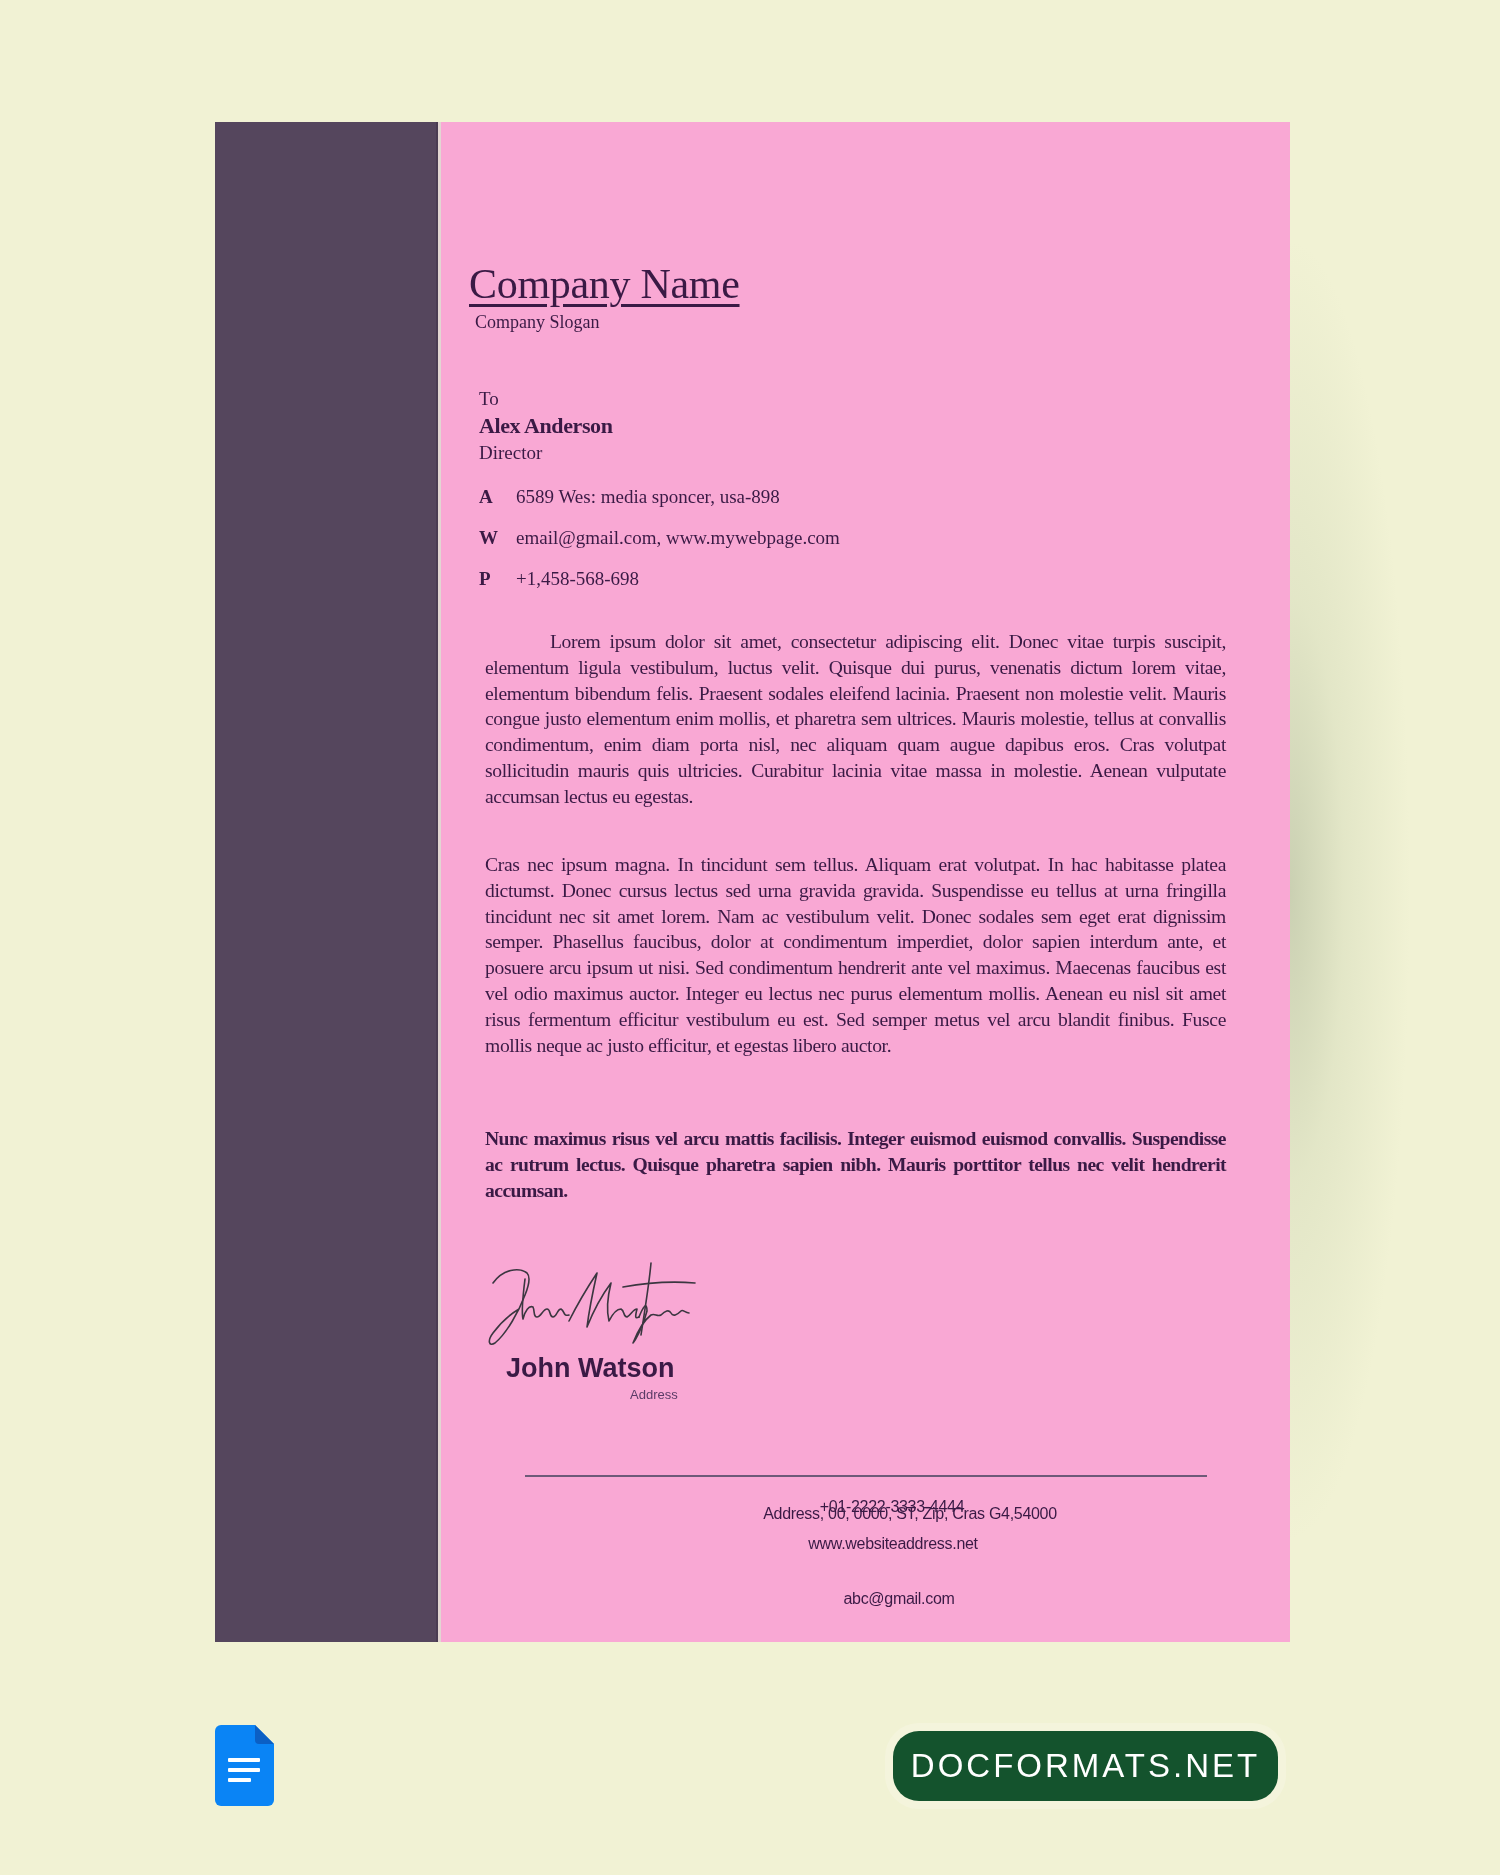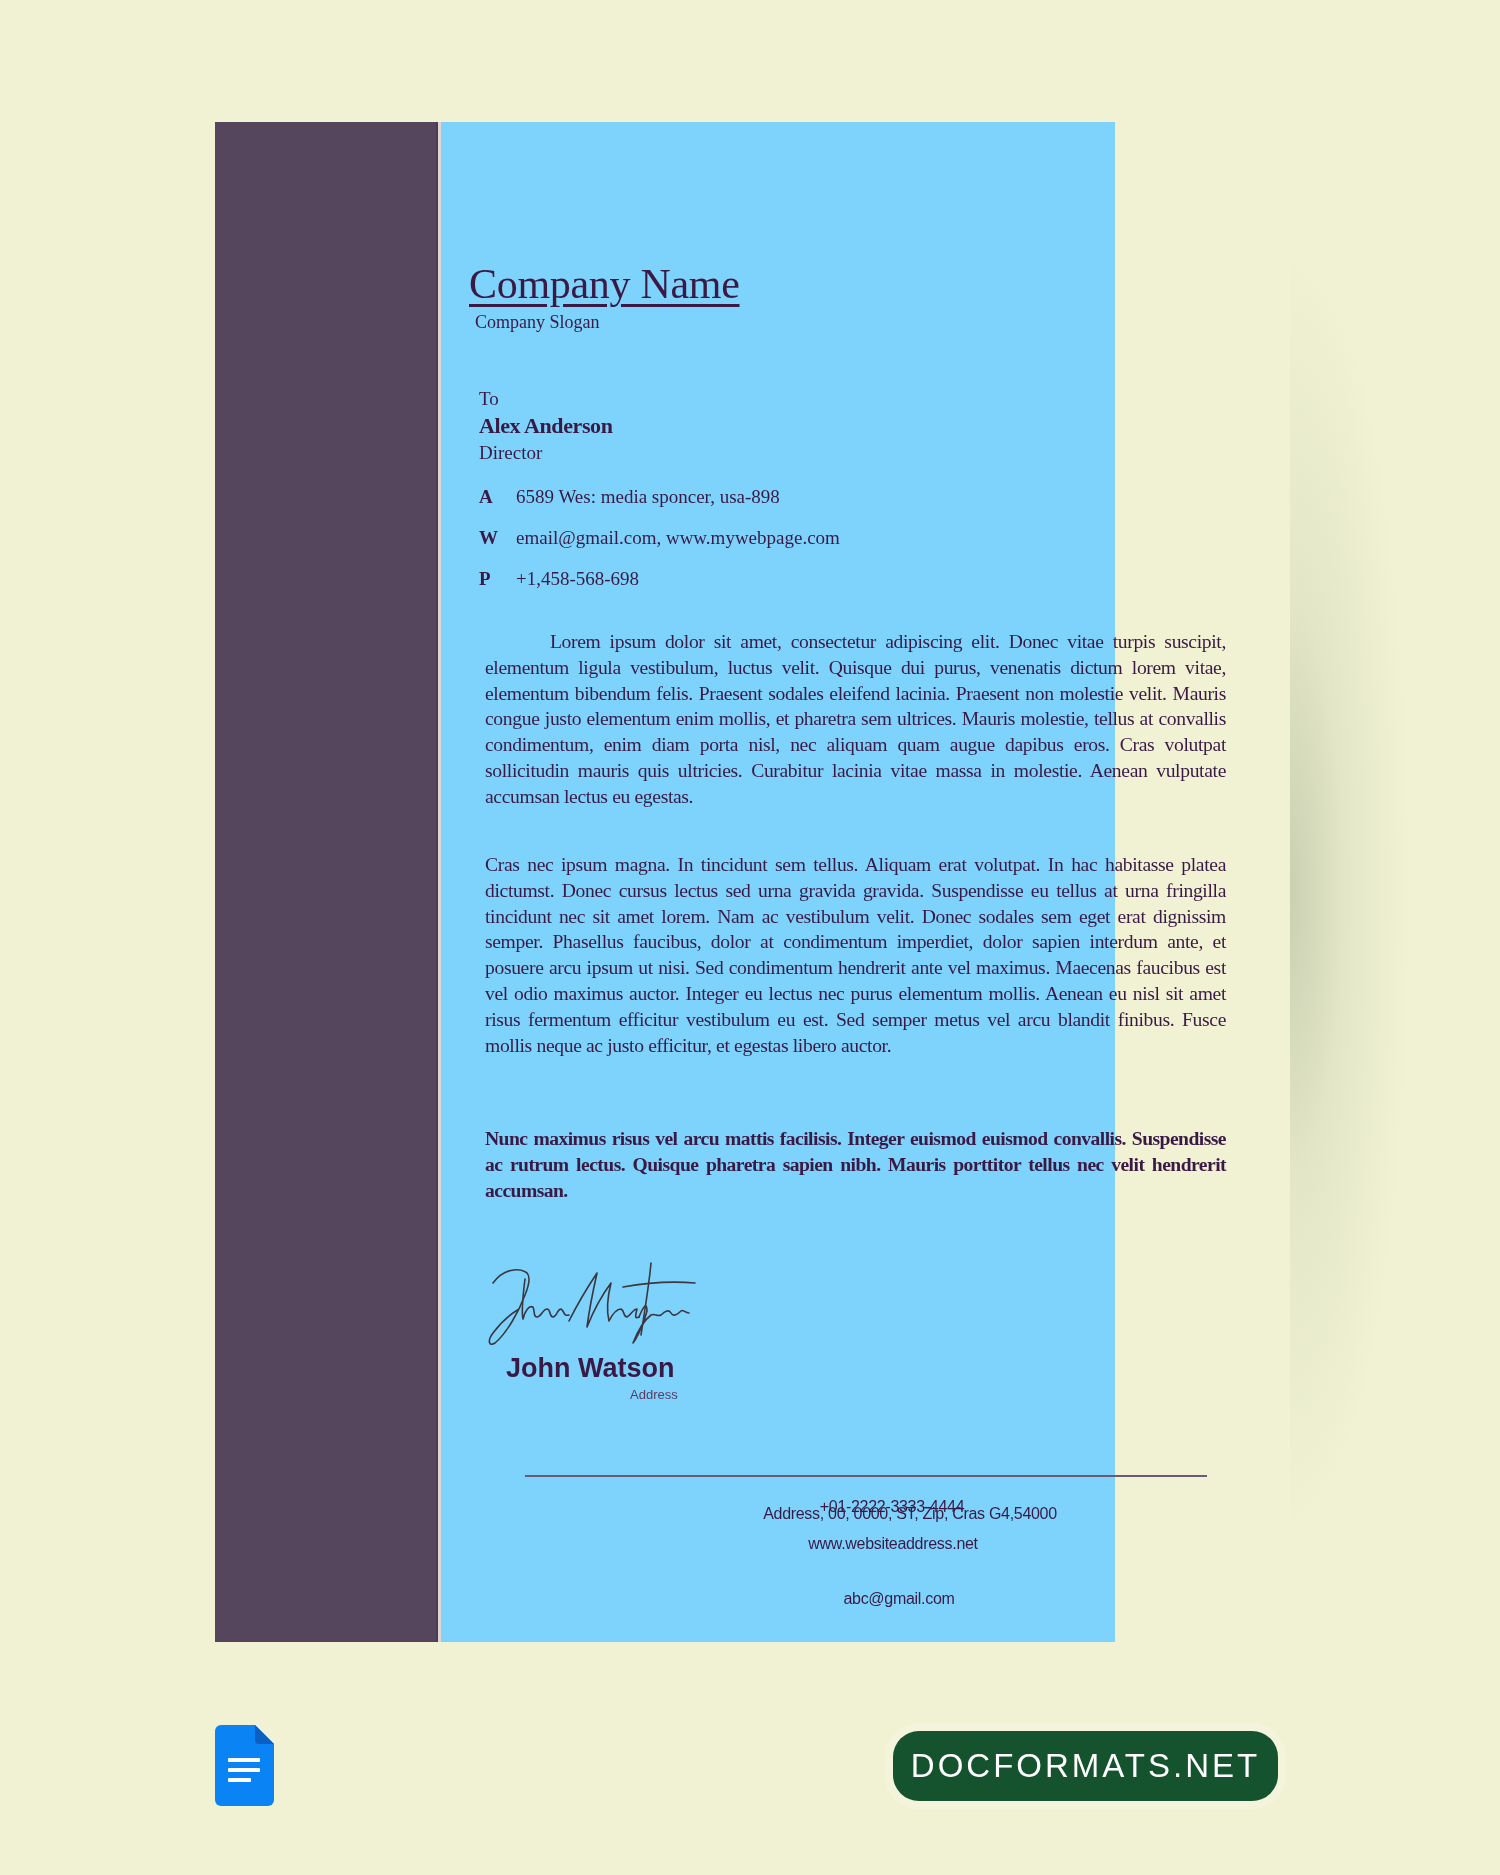--- a/index.html
+++ b/index.html
@@ -19,23 +19,23 @@
     left: 1290px;
     top: 240px;
     width: 150px;
     height: 1300px;
     background: radial-gradient(ellipse 120px 650px at 0% 50%, rgba(170,180,150,0.55) 0%, rgba(200,208,175,0.35) 45%, rgba(241,242,212,0) 100%);
   }
   .paper {
     position: absolute;
     left: 215px;
     top: 122px;
-    width: 900px;
+    width: 1075px;
     height: 1520px;
-    background: #7dd3fc;
+    background: #f9a8d4;
   }
   .sidebar {
     position: absolute;
     left: 0;
     top: 0;
     width: 221px;
     height: 100%;
     background: #55465d;
     border-right: 2px solid #4a3c52;
   }

